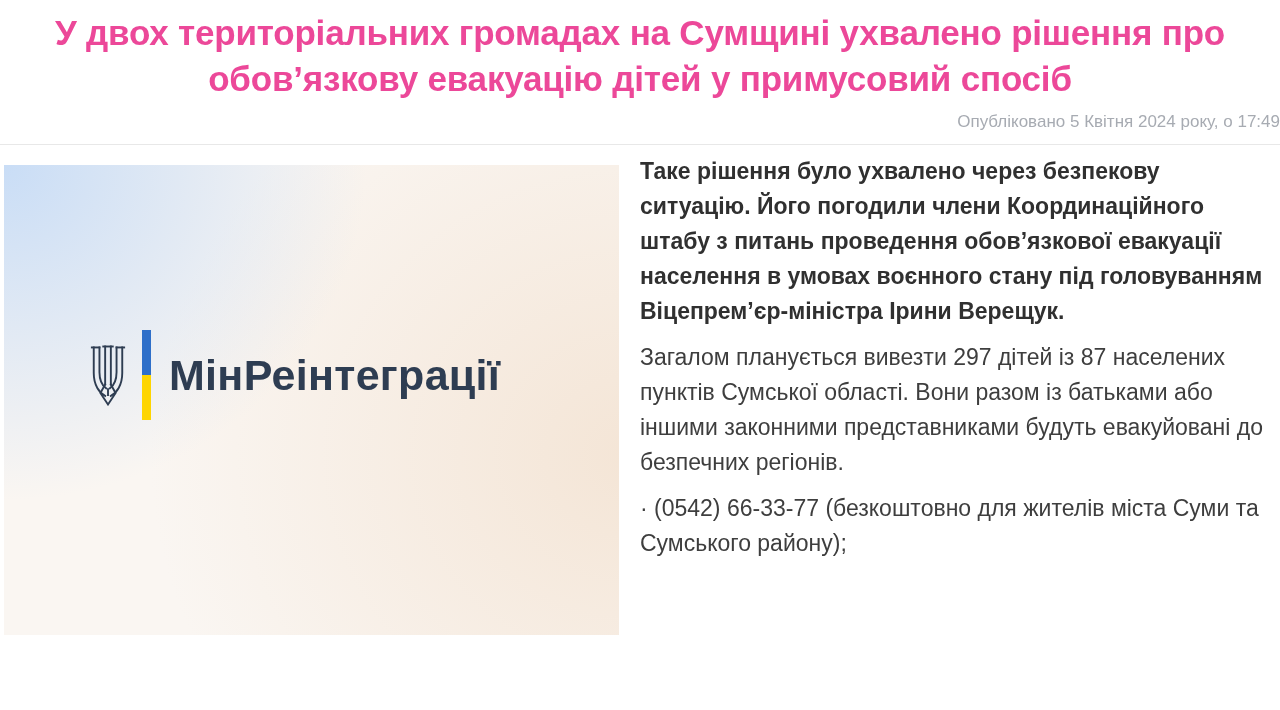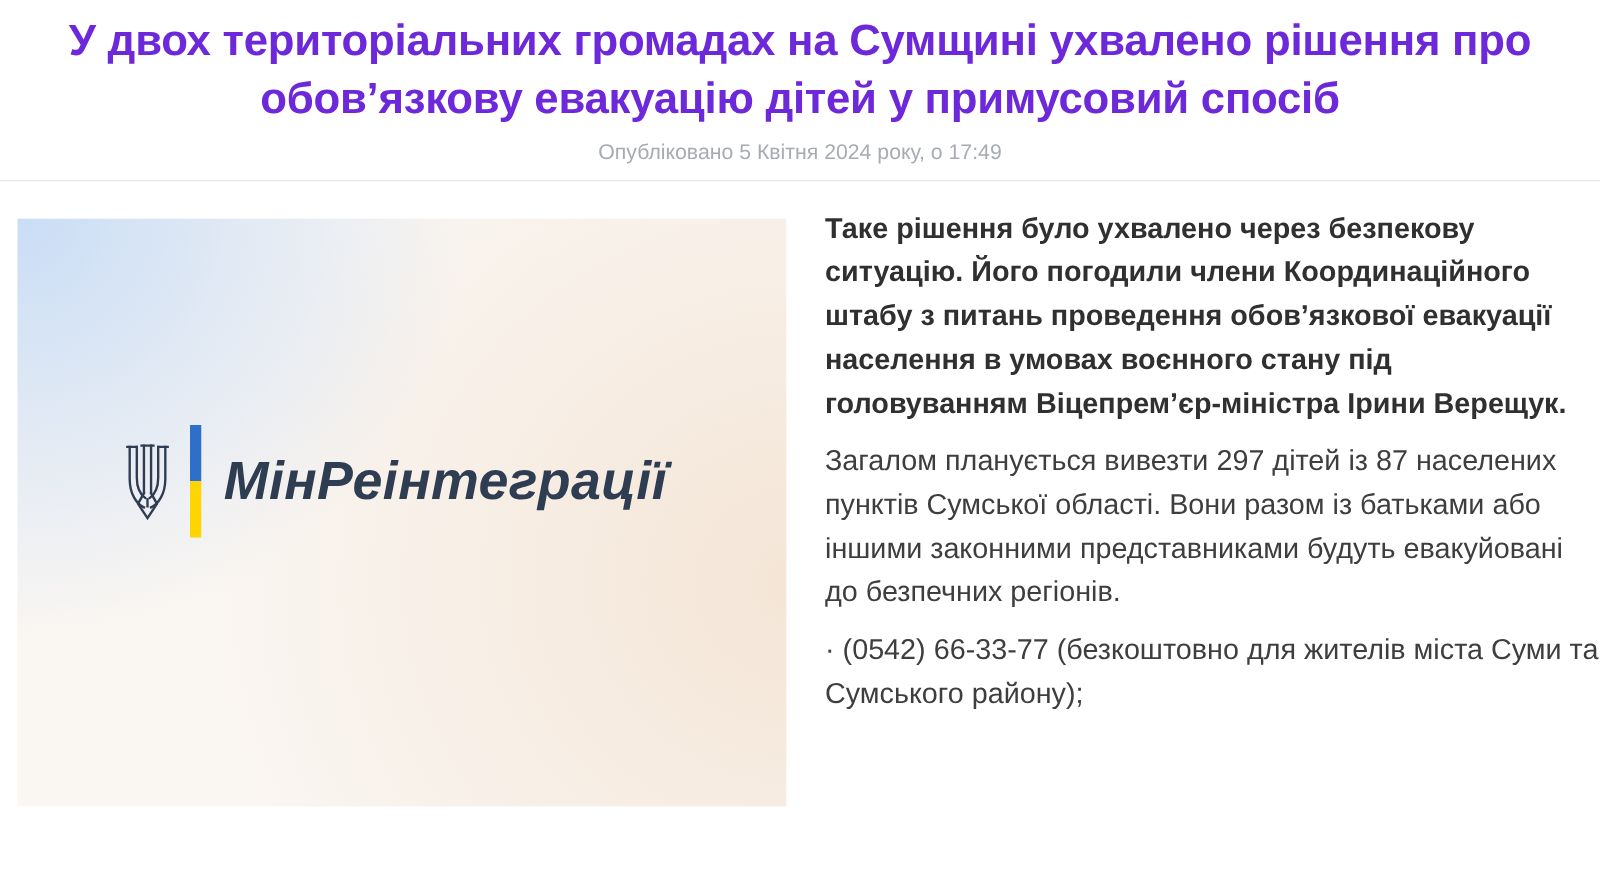--- a/index.html
+++ b/index.html
@@ -6,56 +6,55 @@
   body{
     width:1280px;height:710px;overflow:hidden;background:#ffffff;
     font-family:"Liberation Sans", sans-serif;
     -webkit-font-smoothing:antialiased;
   }
   .page{width:1280px;height:710px;position:relative;}
 
   
   .title{
     margin:10px auto 0;max-width:1215px;text-align:center;
-    font-size:35px;line-height:46px;font-weight:700;color:#6d28d9;
+    font-size:35px;line-height:46px;font-weight:700;color:#ec4899;
     letter-spacing:-0.2px;
   }
   .pub-date{
-    text-align:center;color:#a7abb2;font-size:17px;line-height:22px;margin-top:9px;
+    text-align:right;color:#a7abb2;font-size:17px;line-height:22px;margin-top:9px;
   }
   .divider{
     border:none;border-top:1px solid #e8e8e8;margin:11px 0 0 0;
   }
 
   
   .content{display:flex;margin-top:16px;}
   .hero{
-    margin:14px;flex:0 0 615px;width:615px;height:470px;position:relative;
+    margin:4px;flex:0 0 615px;width:615px;height:470px;position:relative;
     background:
       radial-gradient(95% 115% at 0% 0%, #c9ddf6 0%, rgba(201,221,246,0) 62%),
       radial-gradient(115% 140% at 102% 62%, #f4e5d6 0%, rgba(244,229,214,0) 68%),
       #faf6f2;
-    font-style: italic;
   }
   .logo-row{display:flex;align-items:center;margin:165px 0 0 85px;}
   .trident{display:block;margin-right:15px;}
   .trident svg{display:block;}
   .flagbar{width:9px;height:90px;display:flex;flex-direction:column;margin-right:18px;}
   .fb-blue{flex:1;background:#2e6fc9;}
   .fb-yellow{flex:1;background:#fed500;}
   .logo-text{
     font-size:43px;font-weight:600;color:#2e3d52;letter-spacing:0.3px;white-space:nowrap;
   }
 
   
   .col{
     width:632px;margin-left:17px;margin-top:-7px;
     font-size:23px;line-height:35px;color:#3e3e3e;
   }
-  .col p{margin:11px 0 11px 0;}
+  .col p{margin:0 0 11px 0;}
   .col p.lead{font-weight:700;color:#303030;}
 </style>
 </head>
 <body>
 
 <div class="page">
 
   <h1 class="title">У двох територіальних громадах на Сумщині ухвалено рішення про обов’язкову евакуацію дітей у примусовий спосіб</h1>
 
   <div class="pub-date">Опубліковано 5 Квітня 2024 року, о 17:49</div>

